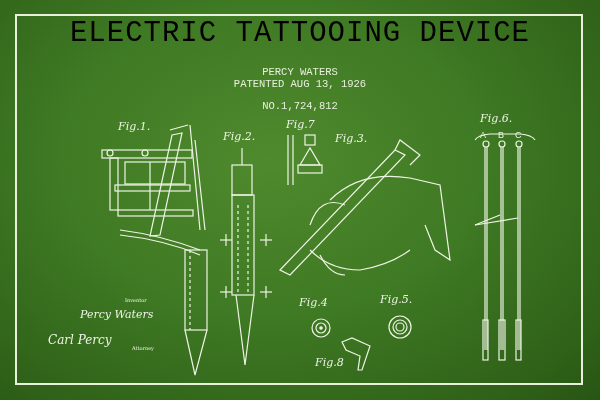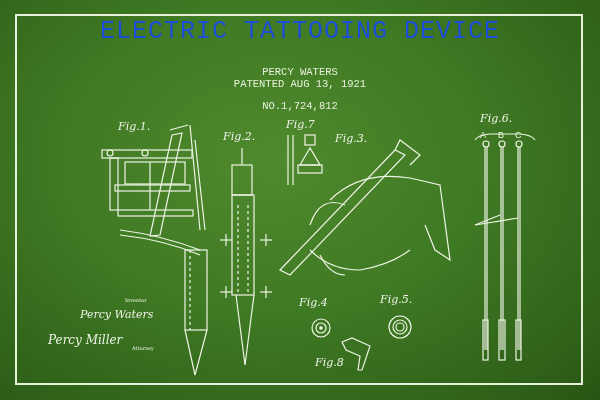--- a/index.html
+++ b/index.html
@@ -7,42 +7,42 @@
       width:600px; height:400px; overflow:hidden; position:relative;
       background: radial-gradient(ellipse at 45% 40%, #4f8a2e 0%, #3f7a24 45%, #2f6118 85%, #285514 100%);
       font-family: "DejaVu Serif", serif;
     }
     .frame {
       position:absolute; left:15px; top:14px; width:568px; height:371px;
       border:2px solid #e8f0dc; box-sizing:border-box;
     }
     .title {
       position:absolute; left:0; top:17px; width:600px; text-align:center;
-      color:#1d4ed8; font-family:"Liberation Mono", monospace; font-size:25px;
+      color:#000000; font-family:"Liberation Mono", monospace; font-size:29px;
       letter-spacing:1px; font-weight:normal;
     }
     .sub {
       position:absolute; left:0; width:600px; text-align:center;
       color:#e8f0dc; font-family:"Liberation Mono", monospace; font-size:10.5px;
     }
     .sig {
       position:absolute; color:#f0f4e8; font-family:"DejaVu Serif", serif; font-style:italic;
     }
     .small { font-size:5px; font-style:normal; }
     svg.draw { position:absolute; left:0; top:0; }
     .fig { font-family:"DejaVu Serif", serif; font-style:italic; fill:#f0f4e8; }
   </style>
 </head>
 <body>
 
 <div class="frame"></div>
 
 <div class="title">ELECTRIC TATTOOING DEVICE</div>
 <div class="sub" style="top:66px">PERCY WATERS</div>
-<div class="sub" style="top:78px">PATENTED AUG 13, 1921</div>
+<div class="sub" style="top:78px">PATENTED AUG 13, 1926</div>
 <div class="sub" style="top:100px">NO.1,724,812</div>
 
 <svg class="draw" width="600" height="400" stroke="#eef4e4" fill="none" stroke-width="1.2">
 
   <g>
     <rect x="102" y="150" width="90" height="8"></rect>
     <rect x="110" y="158" width="8" height="52"></rect>
     <rect x="115" y="185" width="75" height="6"></rect>
     <rect x="118" y="210" width="75" height="6"></rect>
     <rect x="125" y="162" width="60" height="22"></rect>
@@ -135,14 +135,14 @@
   <text class="fig" x="380" y="303" font-size="11" stroke="none">Fig.5.</text>
   <text class="fig" x="315" y="366" font-size="11" stroke="none">Fig.8</text>
 
   <text x="480" y="138" font-size="9" fill="#eef4e4" stroke="none" font-family="Liberation Sans, sans-serif">A</text>
   <text x="498" y="138" font-size="9" fill="#eef4e4" stroke="none" font-family="Liberation Sans, sans-serif">B</text>
   <text x="515" y="138" font-size="9" fill="#eef4e4" stroke="none" font-family="Liberation Sans, sans-serif">C</text>
 </svg>
 
 <div class="sig small" style="left:125px; top:297px;">Inventor</div>
 <div class="sig" style="left:80px; top:308px; font-size:11px;">Percy Waters</div>
-<div class="sig" style="left:48px; top:333px; font-size:12px;">Percy Miller</div>
+<div class="sig" style="left:48px; top:333px; font-size:12px;">Carl Percy</div>
 <div class="sig small" style="left:132px; top:345px;">Attorney</div>
 
 </body></html>

